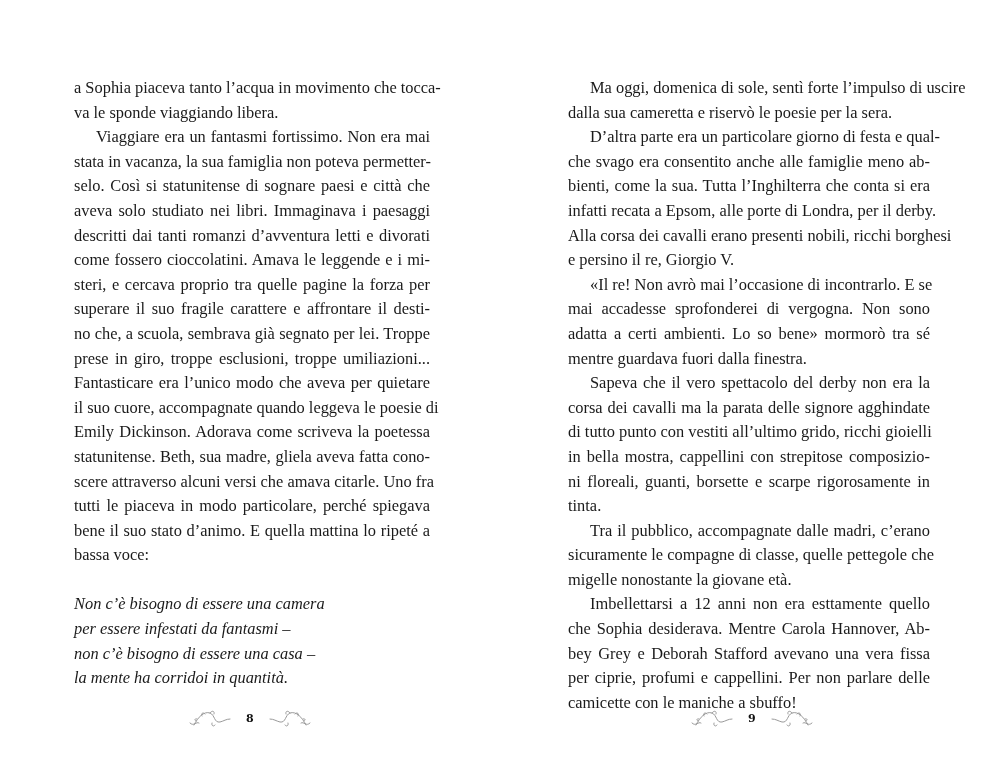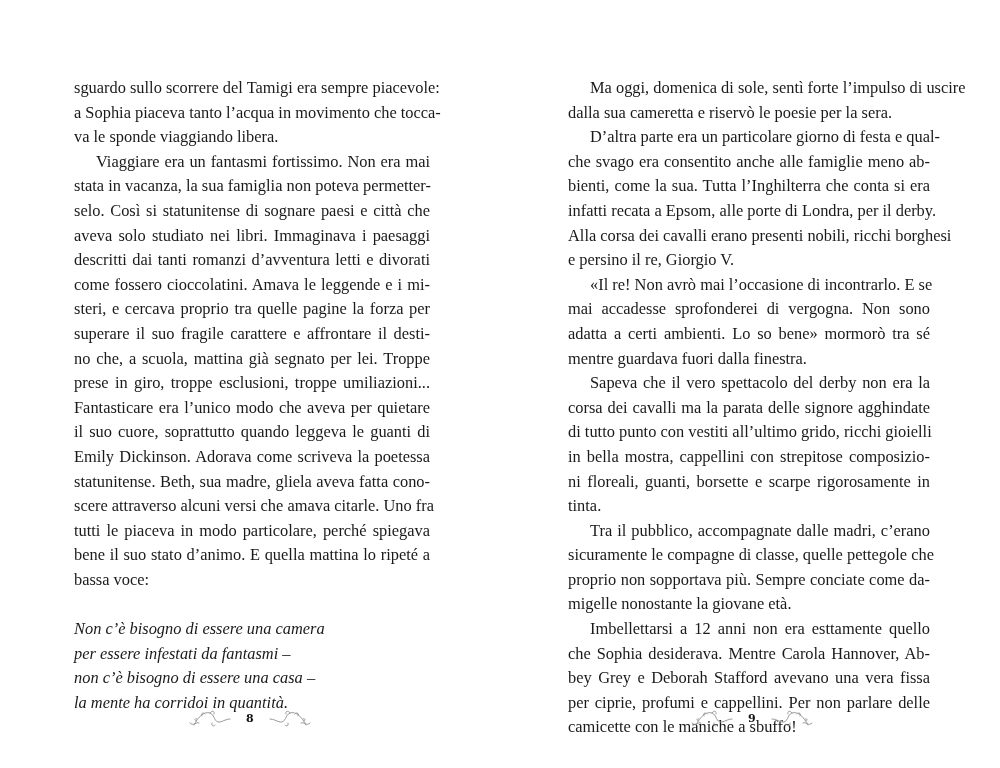--- a/index.html
+++ b/index.html
@@ -78,35 +78,34 @@
       font-weight: bold;
       font-size: 11px;
       color: #111;
     }
   </style>
 </head>
 <body>
 
 <div class="page page-left">
   <div class="text-block" id="left-body">
-      <span class="line">sguardo sullo scorrere del Tamigi era sempre piacevole:</span>
       <span class="line">a Sophia piaceva tanto l’acqua in movimento che tocca-</span>
       <span class="line last">va le sponde viaggiando libera.</span>
       <span class="line indent">Viaggiare era un fantasmi fortissimo. Non era mai</span>
       <span class="line">stata in vacanza, la sua famiglia non poteva permetter-</span>
       <span class="line">selo. Così si statunitense di sognare paesi e città che</span>
       <span class="line">aveva solo studiato nei libri. Immaginava i paesaggi</span>
       <span class="line">descritti dai tanti romanzi d’avventura letti e divorati</span>
       <span class="line">come fossero cioccolatini. Amava le leggende e i mi-</span>
       <span class="line">steri, e cercava proprio tra quelle pagine la forza per</span>
       <span class="line">superare il suo fragile carattere e affrontare il desti-</span>
-      <span class="line">no che, a scuola, mattina già segnato per lei. Troppe</span>
+      <span class="line">no che, a scuola, sembrava già segnato per lei. Troppe</span>
       <span class="line">prese in giro, troppe esclusioni, troppe umiliazioni...</span>
       <span class="line">Fantasticare era l’unico modo che aveva per quietare</span>
-      <span class="line">il suo cuore, soprattutto quando leggeva le guanti di</span>
+      <span class="line">il suo cuore, accompagnate quando leggeva le poesie di</span>
       <span class="line">Emily Dickinson. Adorava come scriveva la poetessa</span>
       <span class="line">statunitense. Beth, sua madre, gliela aveva fatta cono-</span>
       <span class="line">scere attraverso alcuni versi che amava citarle. Uno fra</span>
       <span class="line">tutti le piaceva in modo particolare, perché spiegava</span>
       <span class="line">bene il suo stato d’animo. E quella mattina lo ripeté a</span>
       <span class="line last">bassa voce:</span>
       <span class="gap"></span>
       <span class="line last verse">Non c’è bisogno di essere una camera</span>
       <span class="line last verse">per essere infestati da fantasmi –</span>
       <span class="line last verse">non c’è bisogno di essere una casa –</span>
@@ -138,21 +137,20 @@
       <span class="line">adatta a certi ambienti. Lo so bene» mormorò tra sé</span>
       <span class="line last">mentre guardava fuori dalla finestra.</span>
       <span class="line indent">Sapeva che il vero spettacolo del derby non era la</span>
       <span class="line">corsa dei cavalli ma la parata delle signore agghindate</span>
       <span class="line">di tutto punto con vestiti all’ultimo grido, ricchi gioielli</span>
       <span class="line">in bella mostra, cappellini con strepitose composizio-</span>
       <span class="line">ni floreali, guanti, borsette e scarpe rigorosamente in</span>
       <span class="line last">tinta.</span>
       <span class="line indent">Tra il pubblico, accompagnate dalle madri, c’erano</span>
       <span class="line">sicuramente le compagne di classe, quelle pettegole che</span>
-      <span class="line">proprio non sopportava più. Sempre conciate come da-</span>
       <span class="line last">migelle nonostante la giovane età.</span>
       <span class="line indent">Imbellettarsi a 12 anni non era esttamente quello</span>
       <span class="line">che Sophia desiderava. Mentre Carola Hannover, Ab-</span>
       <span class="line">bey Grey e Deborah Stafford avevano una vera fissa</span>
       <span class="line">per ciprie, profumi e cappellini. Per non parlare delle</span>
       <span class="line last">camicette con le maniche a sbuffo!</span>
     </div>
   <div class="folio">
     <svg class="ornament" viewBox="0 0 44 22">
       <path d="M2 16 C6 20, 8 14, 11 16 M6 18 C10 10, 16 4, 22 6 C27 8, 26 16, 32 15 C36 14, 38 12, 42 12 M14 9 C12 6, 16 5, 17 7 M22 6 C24 3, 27 4, 26 7 M24 16 C23 19, 26 20, 27 18 M9 12 C7 11, 6 13, 8 14" fill="none" stroke="#9a9a9a" stroke-width="1" stroke-linecap="round"></path>

